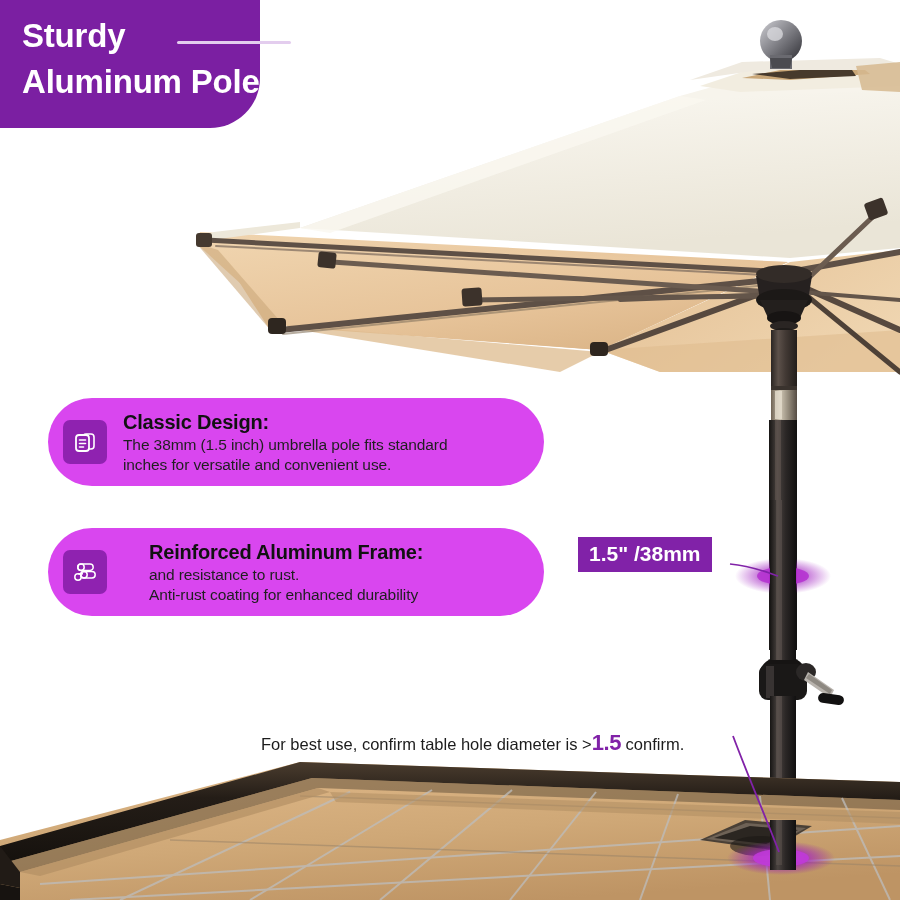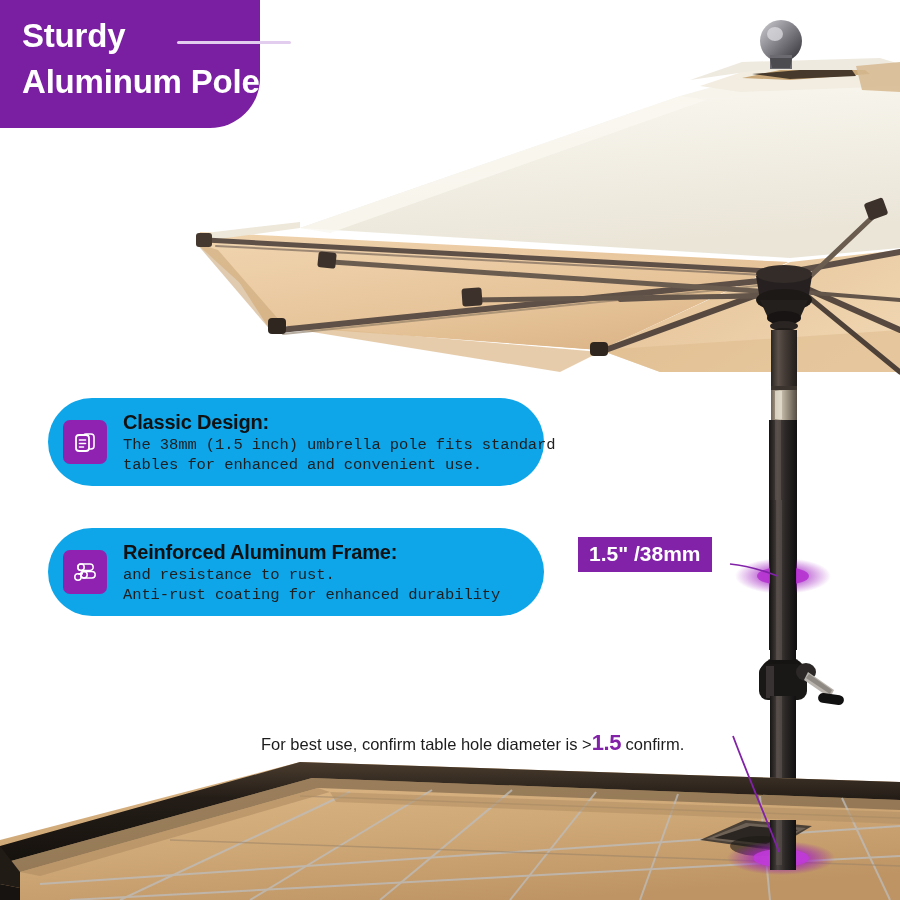--- a/index.html
+++ b/index.html
@@ -34,46 +34,46 @@
   }
   .banner-line2{
     position:absolute;left:22px;top:62px;
     color:#ffffff;font-size:33px;font-weight:bold;letter-spacing:-0.2px;
     line-height:40px;white-space:nowrap;
   }
 
   
   .card{
     position:absolute;
-    background:#0ea5e9;
+    background:#d946ef;
     border-radius:46px;
     display:flex;align-items:center;
     z-index:25;
   }
   #card-0{left:48px;top:398px;width:496px;height:88px;}
-  #card-1{left:48px;top:528px;width:496px;height:88px;}
+  #card-1{left:48px;top:528px;width:496px;height:88px;gap:26px;}
 
   .card-icon{
     width:44px;height:44px;min-width:44px;
     background:#8F22B0;
     border-radius:7px;
     margin-left:15px;
     display:flex;align-items:center;justify-content:center;
   }
   .card-icon svg{display:block;}
   .card-text{margin-left:16px;}
   .card-title{
     font-size:20px;font-weight:bold;color:#111111;
     line-height:25px;letter-spacing:-0.2px;white-space:nowrap;
   }
   .card-body{
     font-size:15.5px;color:#1f1f1f;line-height:20px;
     letter-spacing:-0.1px;
   }
-  .card-body span{display:block;white-space:nowrap;font-family:Liberation Mono, monospace;}
+  .card-body span{display:block;white-space:nowrap;}
 
   
   .callout{
     position:absolute;left:578px;top:537px;
     background:#8122A8;
     padding:5px 11px 6px 11px;
     z-index:28;
   }
   .callout-text{
     color:#ffffff;font-size:21px;font-weight:bold;
@@ -331,21 +331,21 @@
         <rect x="4" y="6" width="13" height="16" rx="3" fill="#8F22B0" stroke="#ffffff" stroke-width="1.8"></rect>
         <line x1="7.5" y1="11" x2="13.5" y2="11" stroke="#ffffff" stroke-width="1.6" stroke-linecap="round"></line>
         <line x1="7.5" y1="14.5" x2="13.5" y2="14.5" stroke="#ffffff" stroke-width="1.6" stroke-linecap="round"></line>
         <line x1="7.5" y1="18" x2="11.5" y2="18" stroke="#ffffff" stroke-width="1.6" stroke-linecap="round"></line>
       </svg>
     </div>
     <div class="card-text">
       <div class="card-title">Classic Design:</div>
       <div class="card-body">
         <span>The 38mm (1.5 inch) umbrella pole fits standard</span>
-        <span>tables for enhanced and convenient use.</span>
+        <span>inches for versatile and convenient use.</span>
       </div>
     </div>
   </div>
 
   <div class="card" id="card-1">
     <div class="card-icon">
       <svg width="26" height="26" viewBox="0 0 26 26" xmlns="http://www.w3.org/2000/svg">
         <g fill="none" stroke="#ffffff" stroke-width="1.5">
           <path d="M9,5 L18,5 A3.2,3.2 0 0 1 18,11.4 L9,11.4 A3.2,3.2 0 0 1 9,5 Z"></path>
           <ellipse cx="9" cy="8.2" rx="3.2" ry="3.2"></ellipse>

